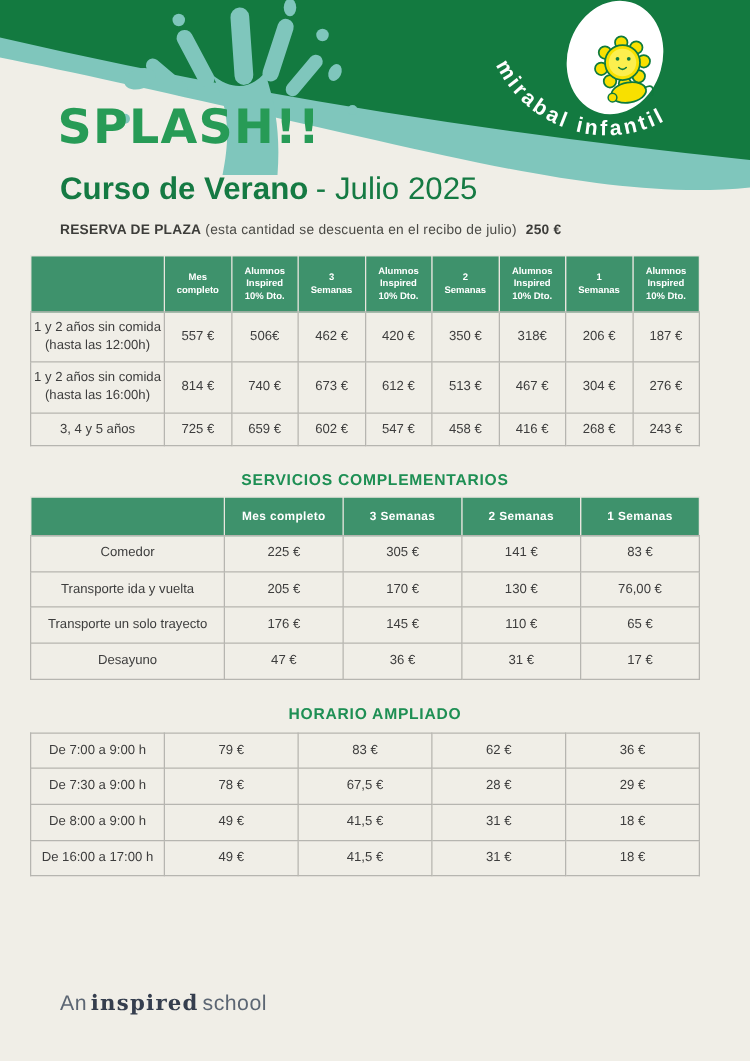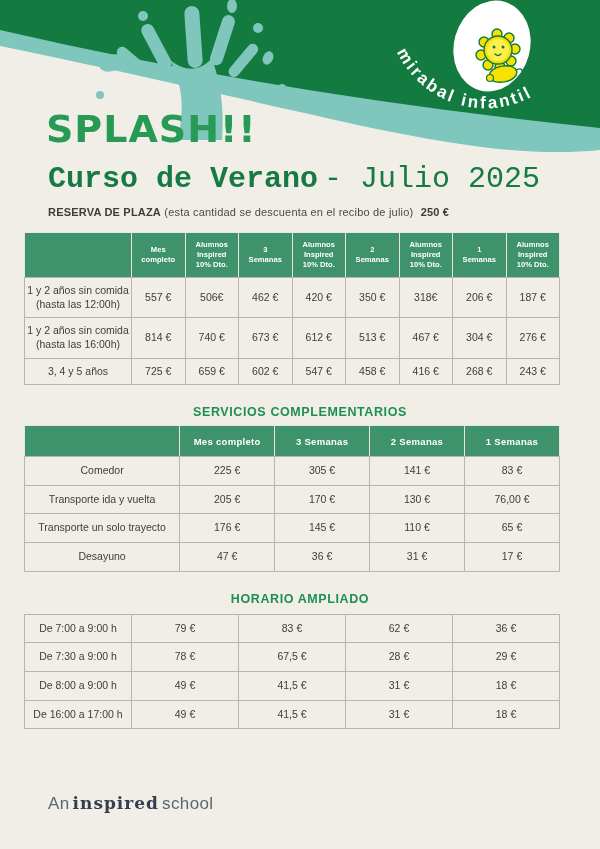--- a/index.html
+++ b/index.html
@@ -5,37 +5,36 @@
   html,body { margin:0; padding:0; }
   .page {
     position: relative;
     width: 600px;
     height: 849px;
     background: #f0eee7;
     font-family: "Liberation Sans", "DejaVu Sans", sans-serif;
     overflow: hidden;
   }
   .hero { position:absolute; top:0; left:0; display:block; }
-  .content { position:absolute; top:0; left:0; width:600px; height:849px; padding-top:110px; box-sizing:border-box; }
+  .content { position:absolute; top:0; left:0; width:600px; height:849px; padding-top:82px; box-sizing:border-box; }
 
   .page-title {
     margin: 0 0 0 46px;
     font-size: 38px;
     line-height: 38px;
     font-weight: 800;
     letter-spacing: 1px;
     color: #279b56;
     font-family: "DejaVu Sans", sans-serif;
   }
   .subtitle {
     margin: 16px 0 0 48px;
-    font-size: 30px;
+    font-size: 25px;
     line-height: 30px;
     color: #157a43;
-    font-family: Liberation Mono, monospace;
   }
   .subtitle .bold { font-weight: bold; }
   .subtitle .rest { font-weight: 400; margin-left: 6px; }
   .reserva {
     margin: 12px 0 14px 48px;
     font-size: 11px;
     color: #4a4a46;
     letter-spacing: 0.2px;
   }
   .reserva .lbl { font-weight: bold; color:#3d3d3a; }

